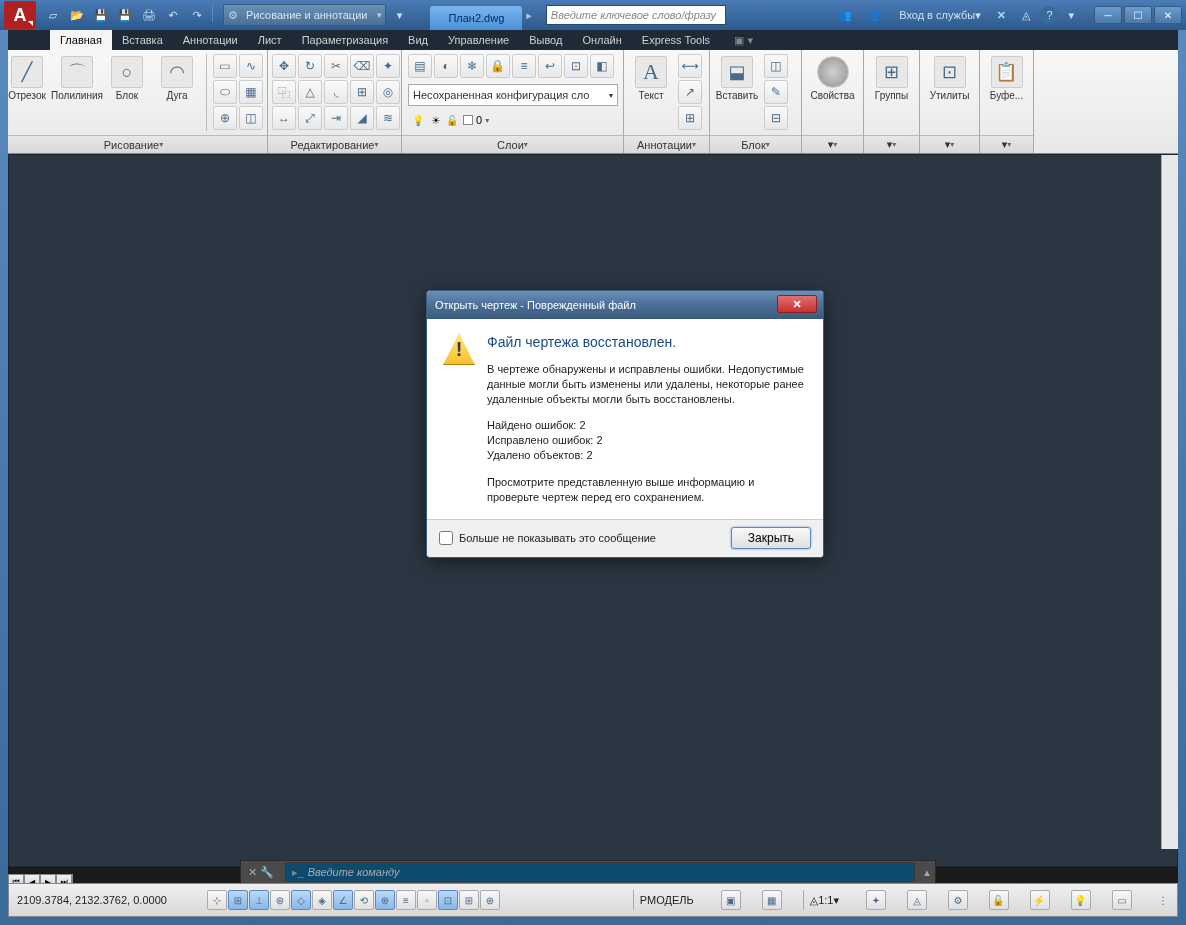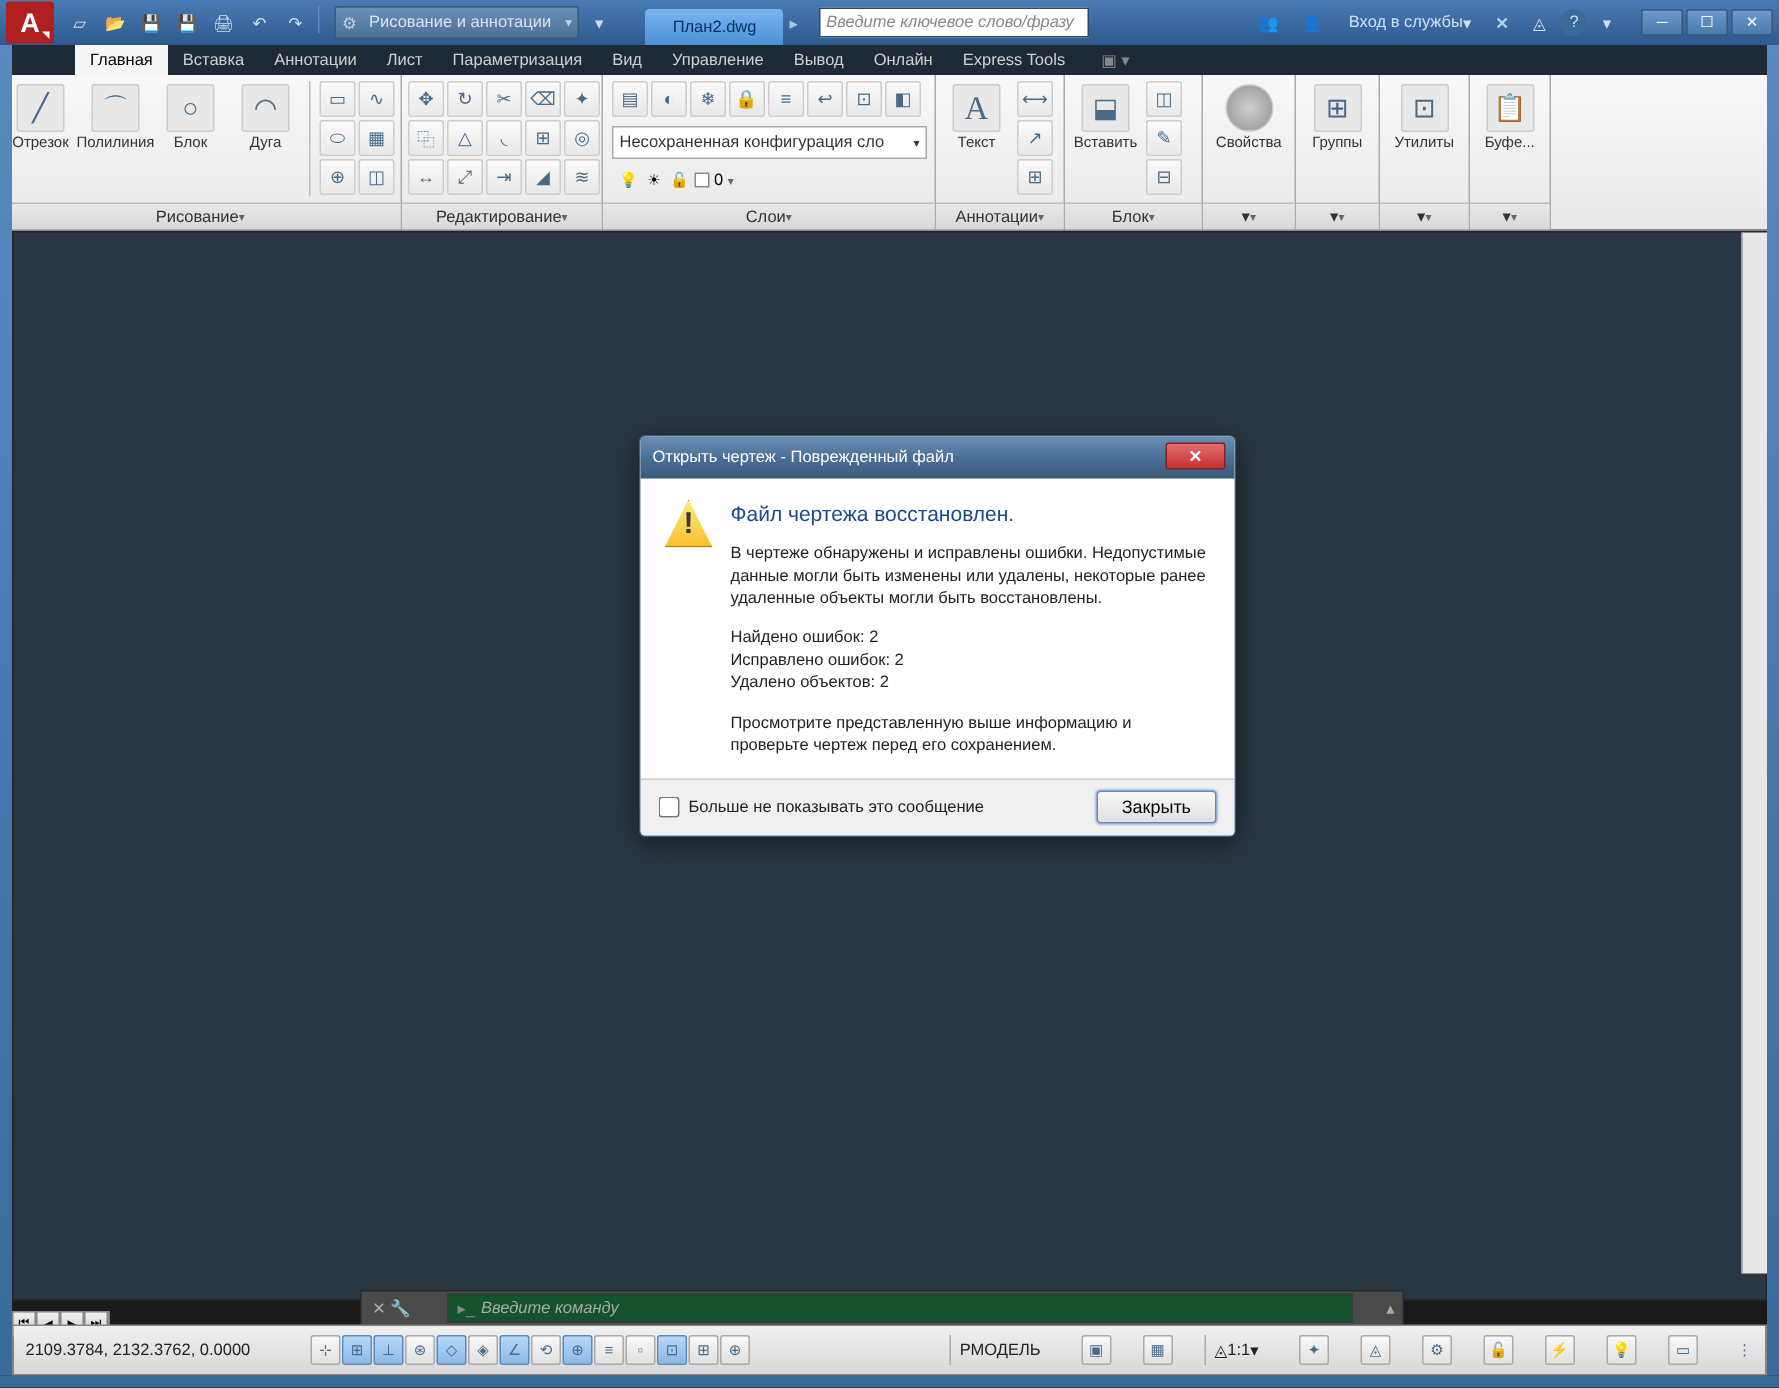--- a/index.html
+++ b/index.html
@@ -47,21 +47,21 @@
 
 
 .canvas-area{position:absolute;top:154px;left:8px;right:8px;bottom:58px;background:#2a3742;border:1px solid #1a2530}
 .scroll-v{position:absolute;right:-1px;top:0;bottom:17px;width:17px;background:#e8e8e8;border-left:1px solid #aaa}
 .sheet-nav{display:flex;background:#d0d0d0;border-right:1px solid #888}
 .sheet-nav-btn{width:16px;height:16px;border:1px solid #888;background:linear-gradient(#f0f0f0,#d0d0d0);display:flex;align-items:center;justify-content:center;font-size:8px;cursor:pointer}
 
 
 .cmdbar{position:absolute;bottom:41px;left:240px;right:250px;height:24px;background:#4a4a4a;display:flex;align-items:center;border:1px solid #2a2a2a}
 .cmd-handle{width:40px;display:flex;align-items:center;justify-content:center;color:#aaa;gap:4px}
-.cmd-input{flex:1;height:20px;background:#14532d;border:1px solid #3a3a3a;color:#aaa;padding:0 6px;font-style:italic;display:flex;align-items:center;margin:0 17px}
+.cmd-input{flex:1;height:20px;background:#0c4a6e;border:1px solid #3a3a3a;color:#aaa;padding:0 6px;font-style:italic;display:flex;align-items:center;margin:0 4px}
 .cmd-input:before{content:"▸_ ";font-style:normal;color:#888;margin-right:4px}
 
 
 .statusbar{position:absolute;bottom:8px;left:8px;right:8px;height:24px;background:linear-gradient(#f0f0f0,#d8d8d8);border:1px solid #888;display:flex;align-items:center;padding:16px 4px;font-size:11px;color:#222}
 .status-coords{width:190px;padding:0 4px;border-right:1px solid #aaa;height:100%;display:flex;align-items:center}
 .status-tools{display:flex;gap:1px;margin-left:4px}
 .st-btn{width:20px;height:20px;border:1px solid #aaa;background:linear-gradient(#f8f8f8,#e0e0e0);border-radius:2px;display:flex;align-items:center;justify-content:center;font-size:10px;color:#4a6a8a;cursor:pointer}
 .st-btn.on{background:linear-gradient(#b8d8f8,#8ab8e8);border-color:#5a8ac0}
 .status-right{margin-left:auto;display:flex;align-items:center;gap:21px}
 .st-lbl{padding:0 6px;border-left:1px solid #aaa;height:20px;display:flex;align-items:center}

